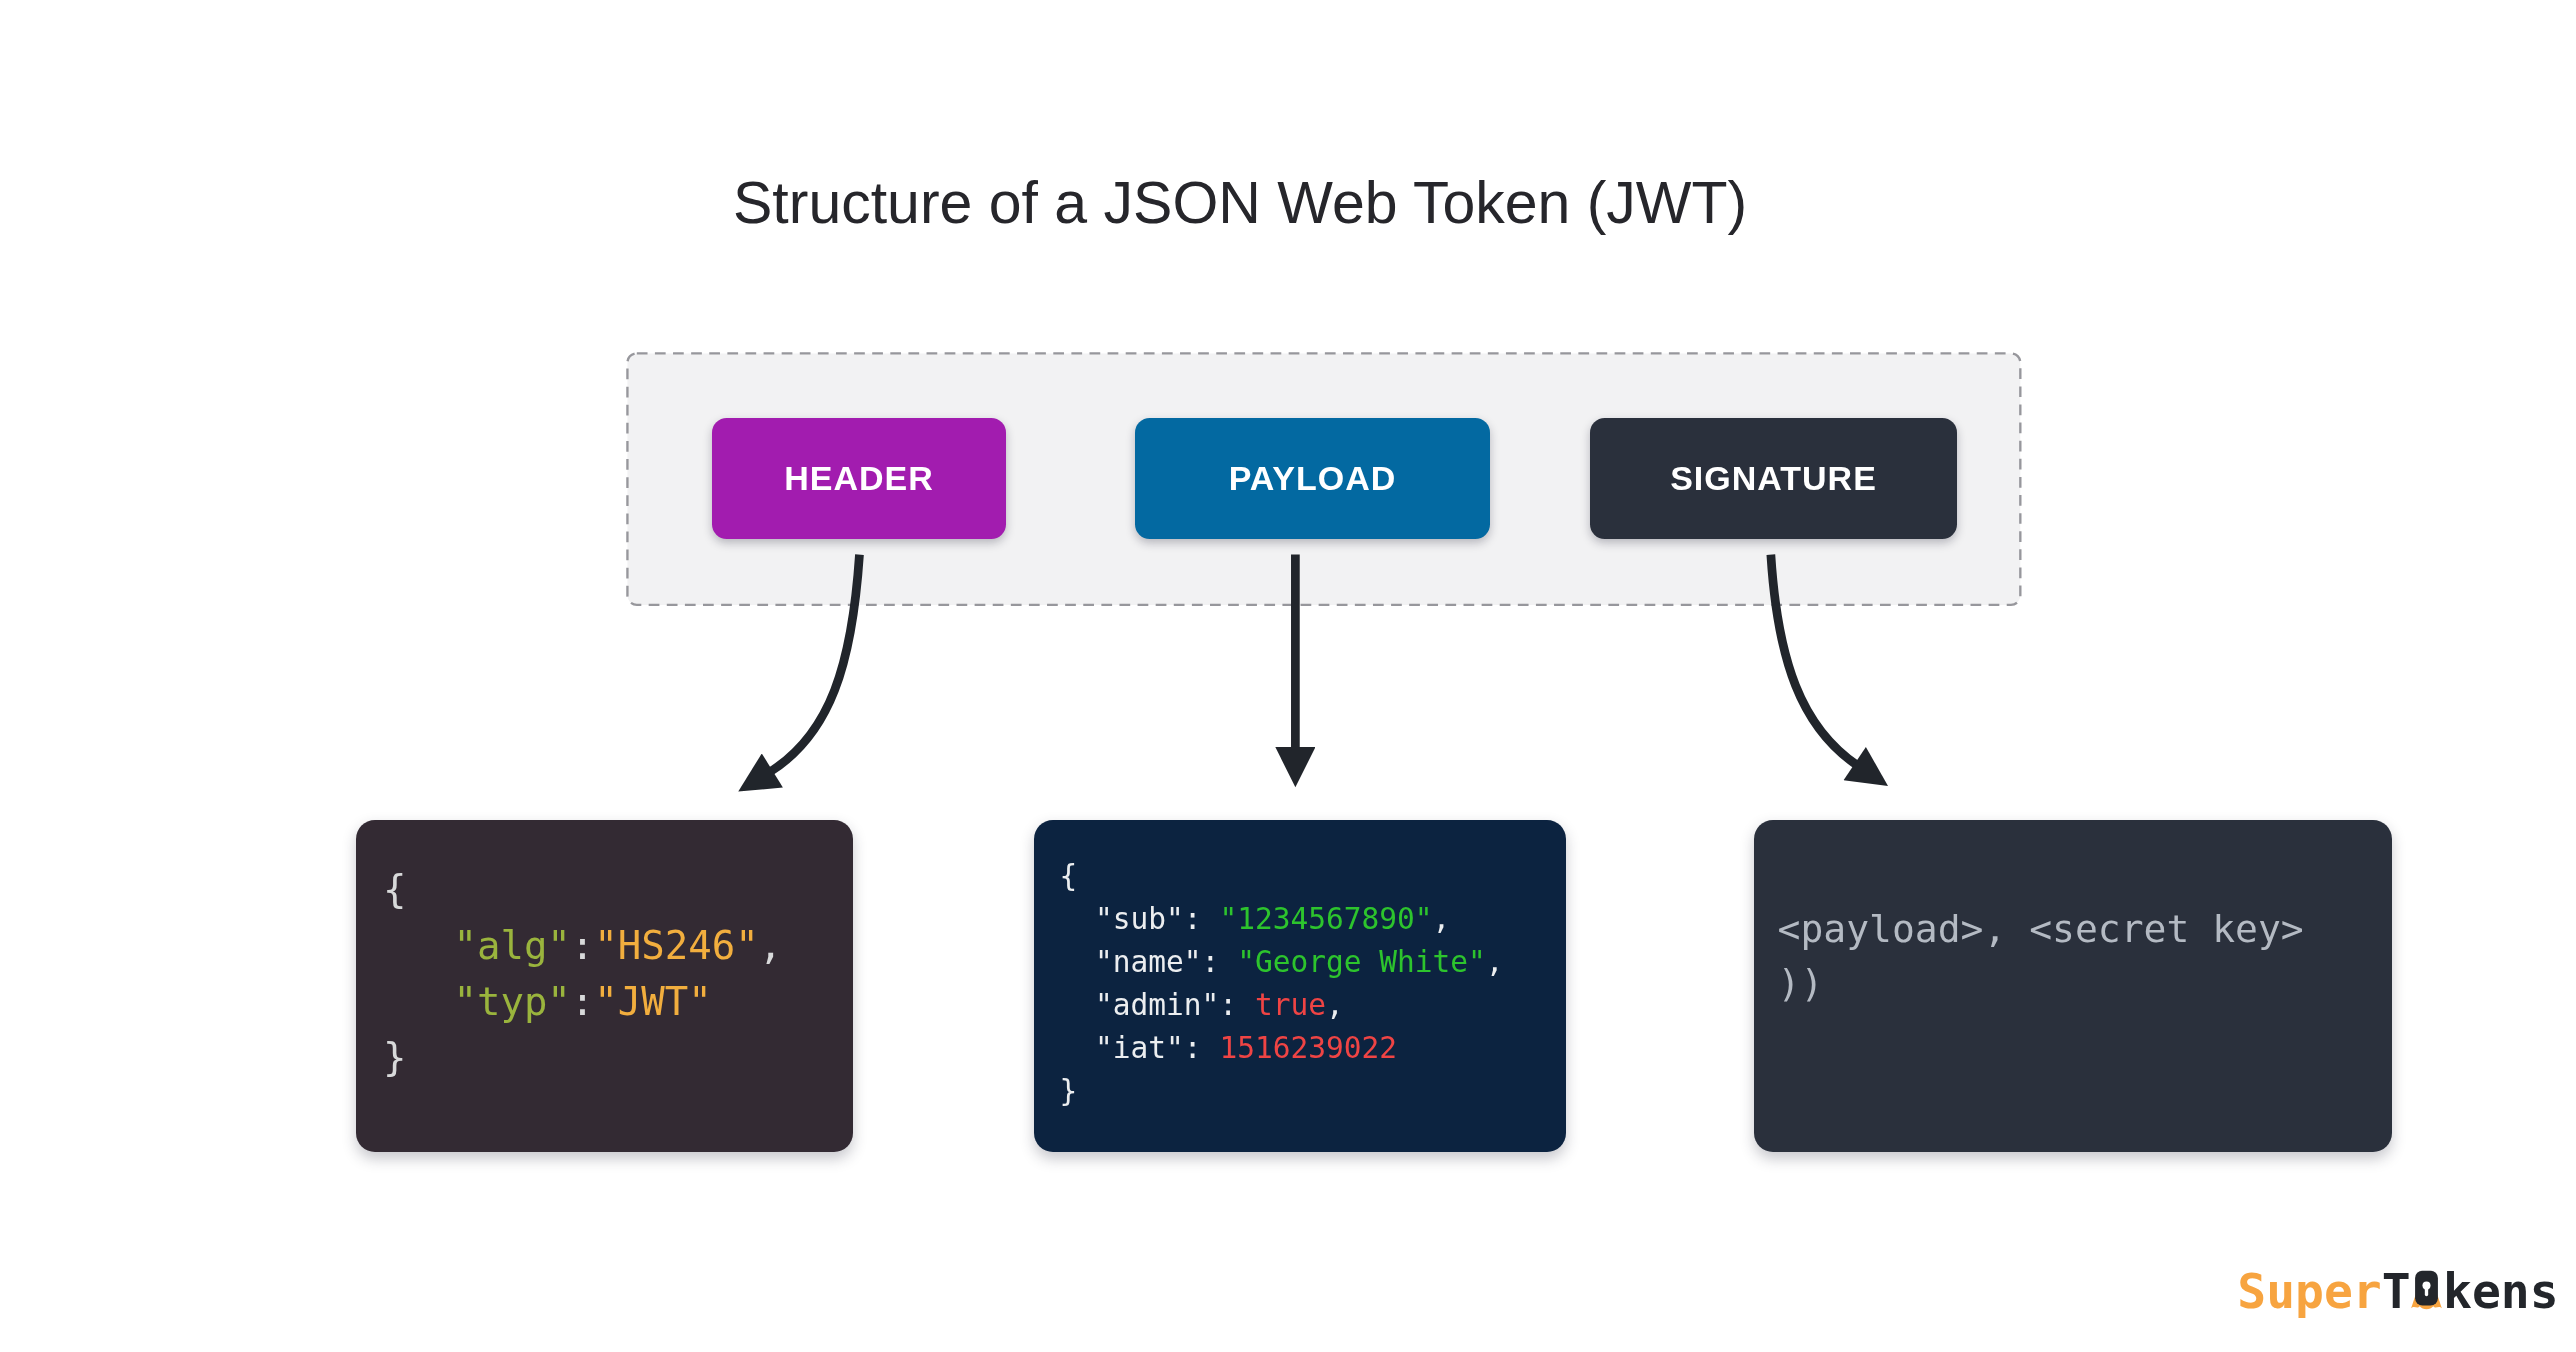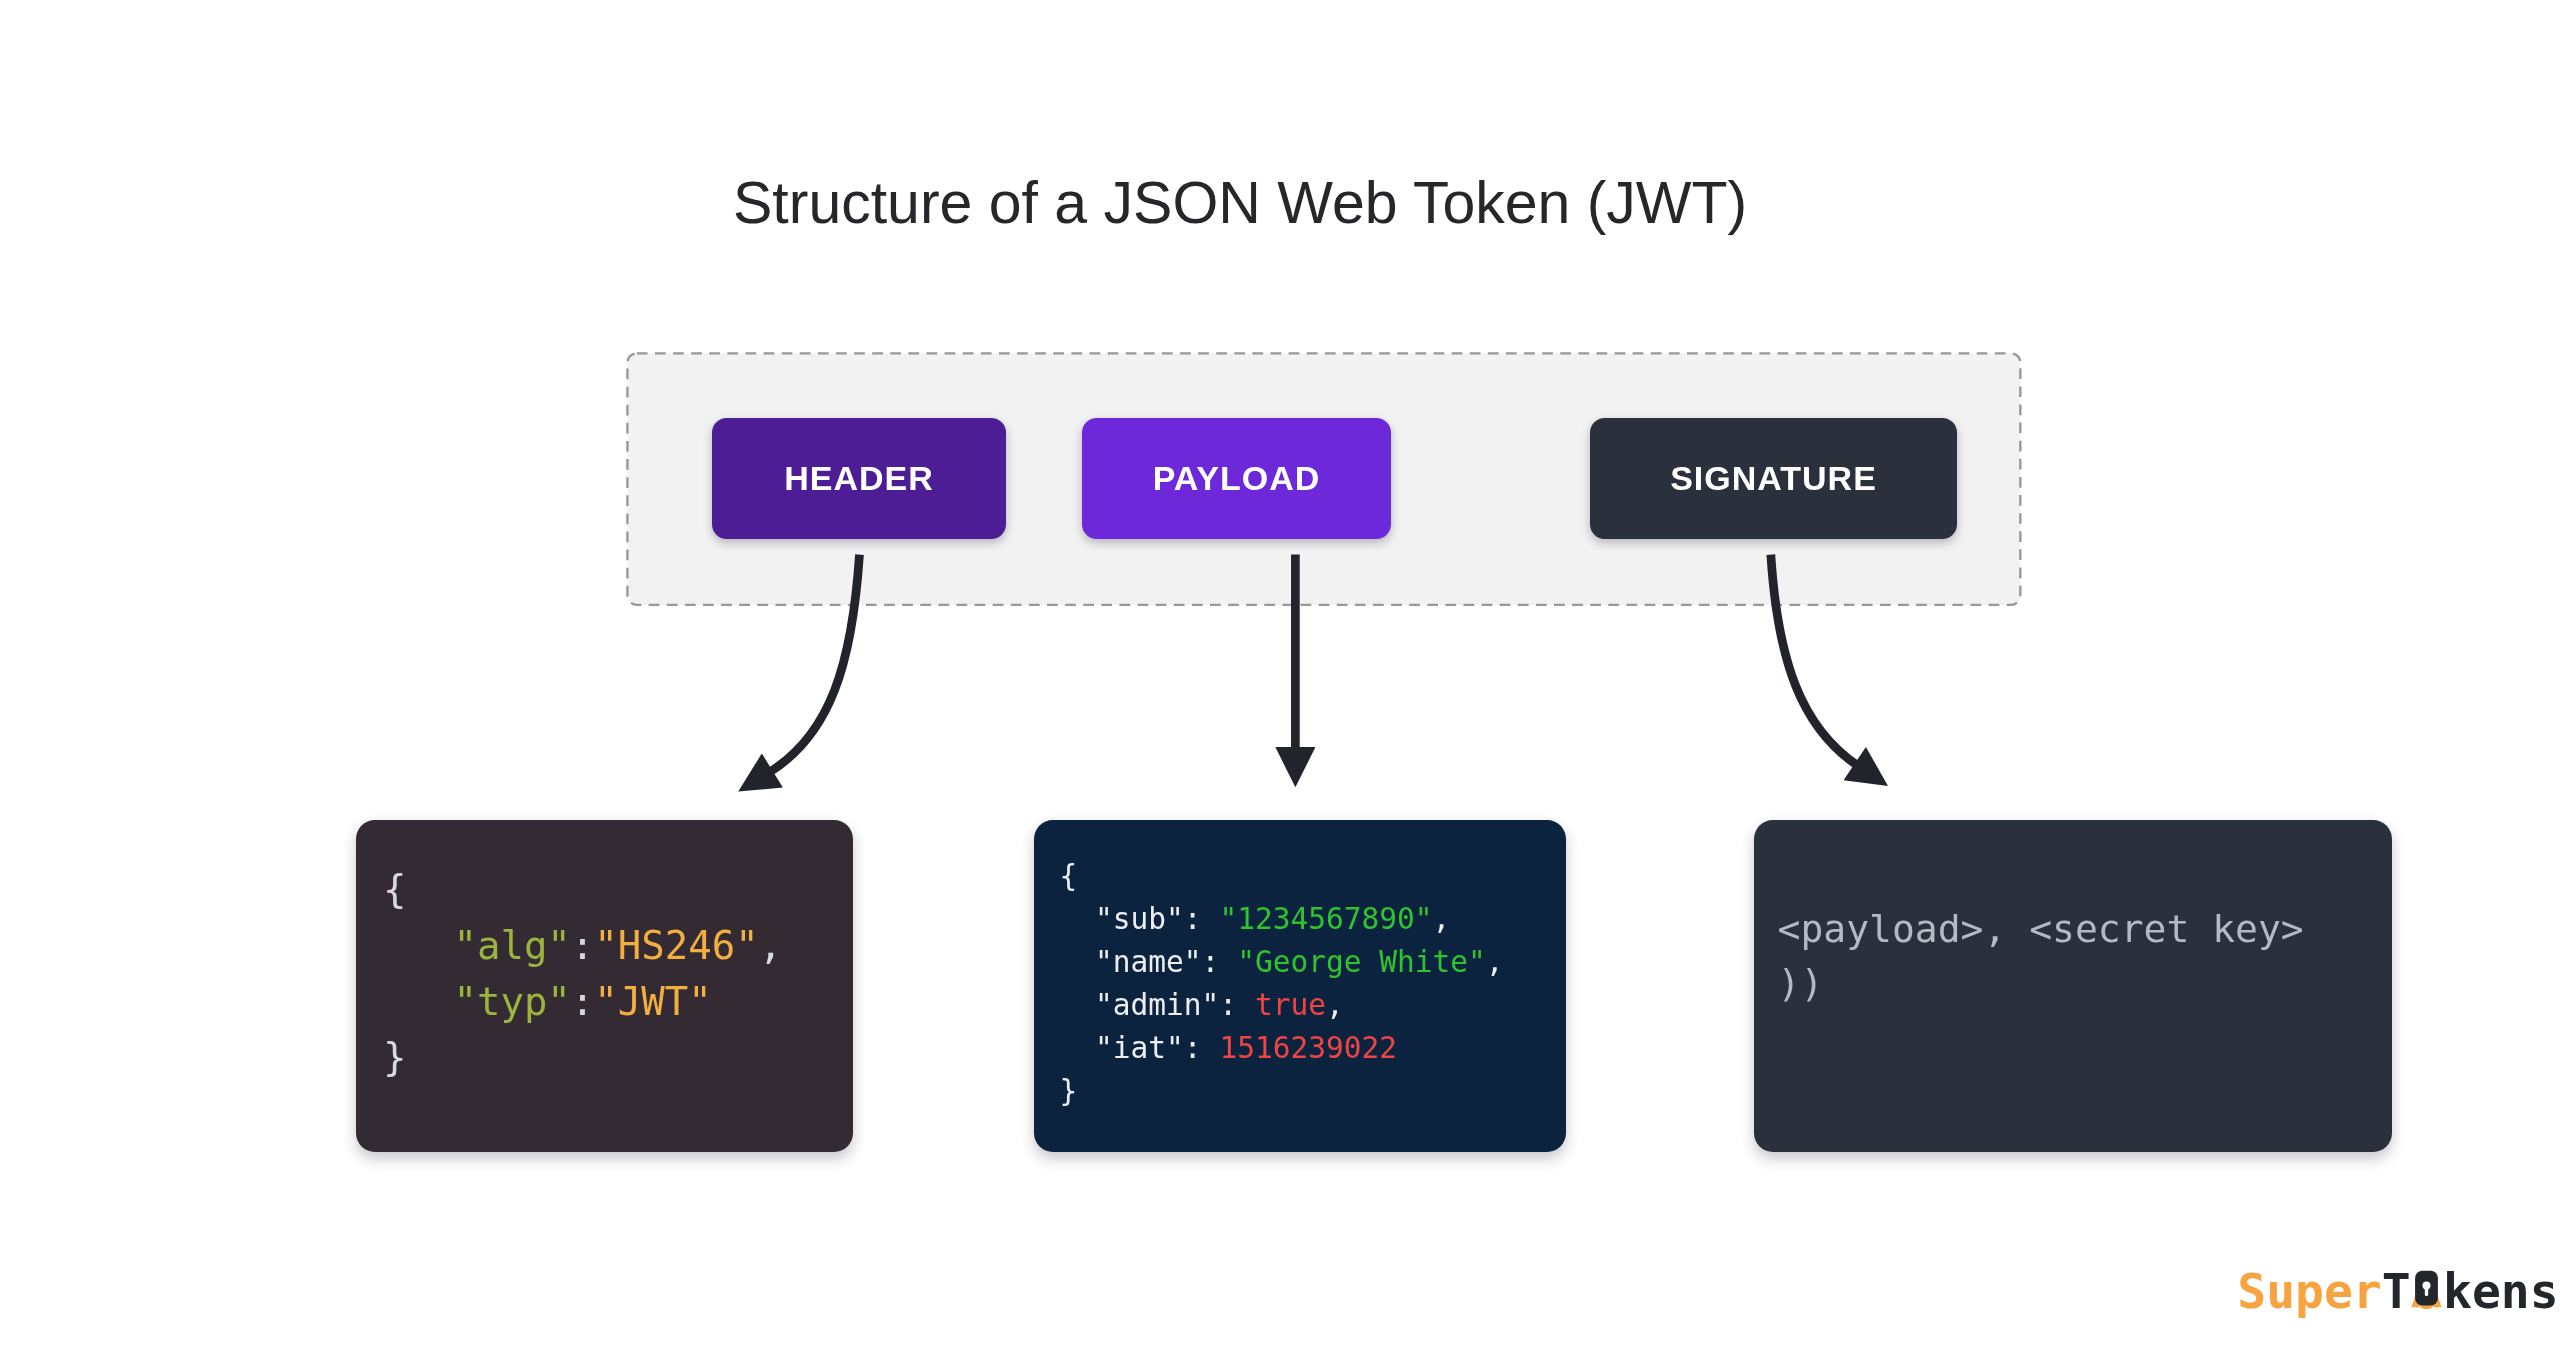--- a/index.html
+++ b/index.html
@@ -27,22 +27,22 @@
     position: absolute;
     top: 418px; height: 121px;
     border-radius: 14.8px;
     display: flex; align-items: center; justify-content: center;
     color: #ffffff;
     font-size: 34px; font-weight: bold; letter-spacing: 1px;
     box-shadow: 0 4px 9.4px rgba(30,30,50,.28);
     z-index: 2;
     white-space: nowrap;
   }
-  #btn-header    { left: 712px; width: 294px; background: #4c1d95; }
-  #btn-payload   { left: 1082px; width: 309px; background: #6d28d9; }
+  #btn-header    { left: 712px; width: 294px; background: #a21caf; }
+  #btn-payload   { left: 1135px; width: 355px; background: #0369a1; }
   #btn-signature { left: 1590px; width: 367px; background: #2a303c; }
 
   .code-box {
     position: absolute;
     top: 820px; height: 332px;
     border-radius: 19px;
     box-sizing: border-box;
     font-family: "DejaVu Sans Mono", monospace;
     box-shadow: 0 6.7px 13.4px rgba(40,40,60,.25);
     z-index: 2;

